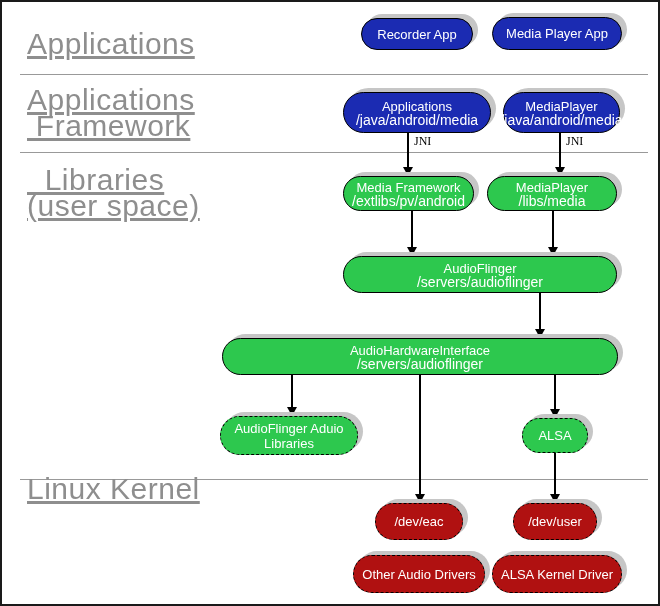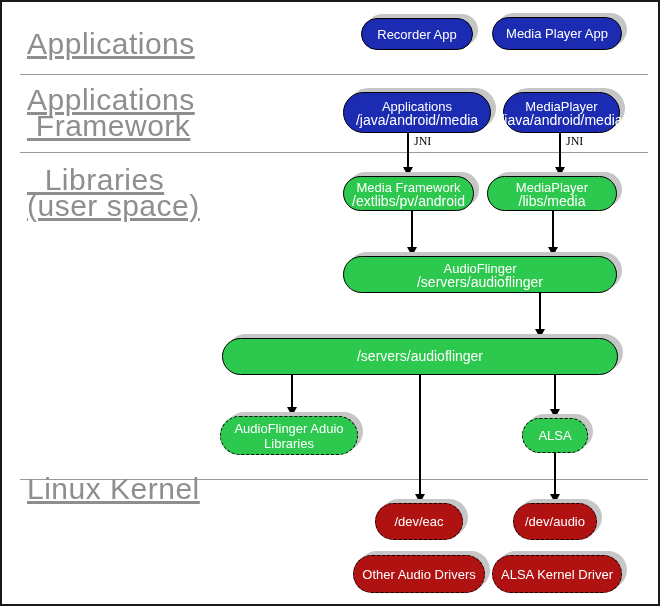--- a/index.html
+++ b/index.html
@@ -90,33 +90,34 @@
 </div>
 <div class="node green" style="left:487px;top:176px;width:130px;height:35px;">
   <div class="title">MediaPlayer</div>
   <div class="subtitle">/libs/media</div>
 </div>
 <div class="node green" style="left:343px;top:256px;width:274px;height:37px;">
   <div class="title">AudioFlinger</div>
   <div class="subtitle">/servers/audioflinger</div>
 </div>
 <div class="node green" style="left:222px;top:338px;width:396px;height:37px;">
+  <div class="title">AudioHardwareInterface</div>
   <div class="subtitle">/servers/audioflinger</div>
 </div>
 <div class="node green dashed" style="left:220px;top:416px;width:138px;height:39px;">
   <div class="title">AudioFlinger Aduio Libraries</div>
 </div>
 <div class="node green dashed" style="left:522px;top:418px;width:66px;height:35px;">
   <div class="title">ALSA</div>
 </div>
 
 <div class="node red dashed" style="left:375px;top:503px;width:88px;height:37px;">
   <div class="title">/dev/eac</div>
 </div>
 <div class="node red dashed" style="left:513px;top:503px;width:84px;height:37px;">
-  <div class="title">/dev/audio</div>
+  <div class="title">/dev/user</div>
 </div>
 <div class="node red dashed" style="left:353px;top:555px;width:132px;height:38px;">
   <div class="title">Other Audio Drivers</div>
 </div>
 <div class="node red dashed" style="left:492px;top:555px;width:130px;height:38px;">
   <div class="title">ALSA Kernel Driver</div>
 </div>
 
 </body></html>

